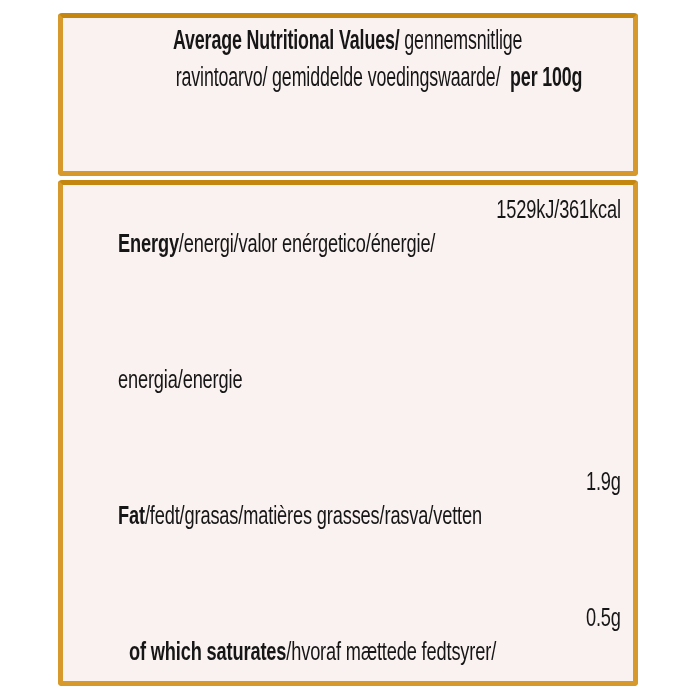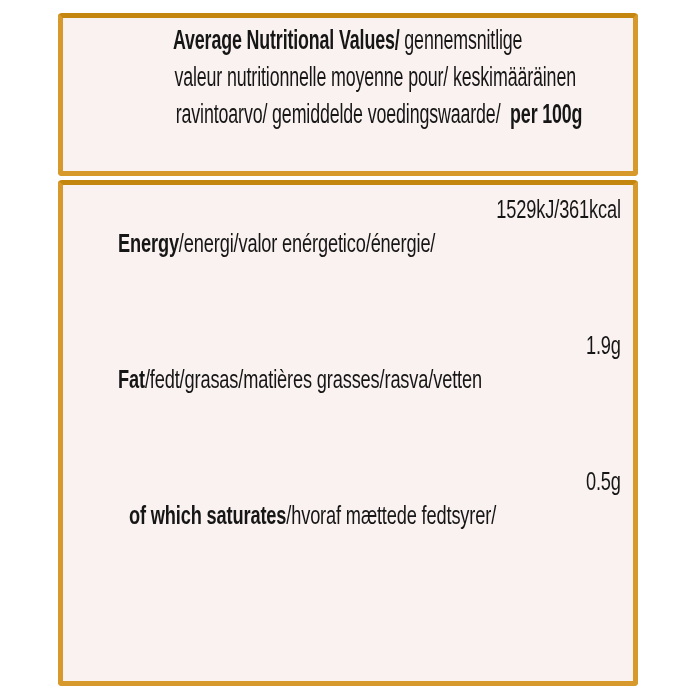--- a/index.html
+++ b/index.html
@@ -74,31 +74,34 @@
   }
   b.term{font-weight:700;}
 </style>
 </head>
 <body>
 
 <div class="label-wrap">
 
   <div class="panel header-panel">
     <div class="hline"><span class="cond"><b class="term">Average Nutritional Values/</b><span> gennemsnitlige</span><b class="term"></b></span></div>
-    <div class="hline"><span class="cond"><b class="term"></b><span>valeur nutritionnelle moyenne pour/ keskimääräinen</span><b class="term"></b></span></div>
     <div class="hline"><span class="cond"><b class="term"></b><span>ravintoarvo/ gemiddelde voedingswaarde/  </span><b class="term">per 100g</b></span></div>
   </div>
 
   <div class="panel body-panel">
 
     <div class="row">
       <span class="left"><b class="term">Energy</b><span>/energi/valor enérgetico/énergie/</span></span>
       <span class="value">1529kJ/361kcal</span>
     </div>
 
+    <div class="row">
+      <span class="left"><b class="term"></b><span>energia/energie</span></span>
+      <span class="value"></span>
+    </div>
 
     <div class="row">
       <span class="left"><b class="term">Fat</b><span>/fedt/grasas/matières grasses/rasva/vetten</span></span>
       <span class="value">1.9g</span>
     </div>
 
     <div class="row indent">
       <span class="left"><b class="term">of which saturates</b><span>/hvoraf mættede fedtsyrer/</span></span>
       <span class="value">0.5g</span>
     </div>

